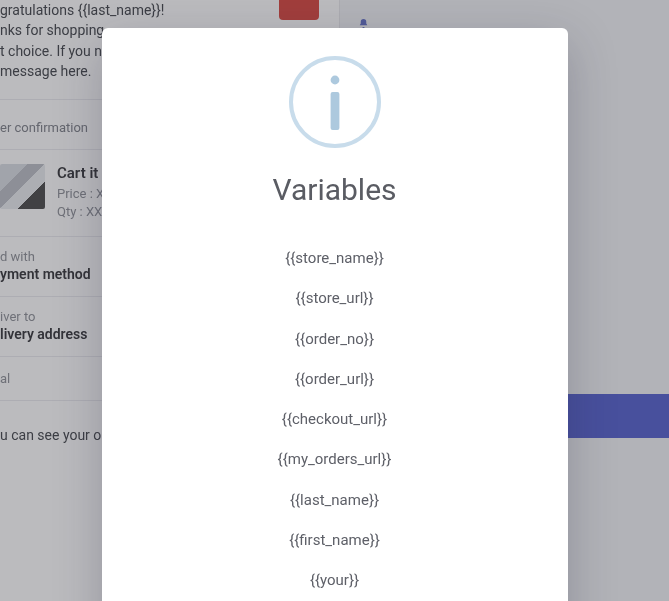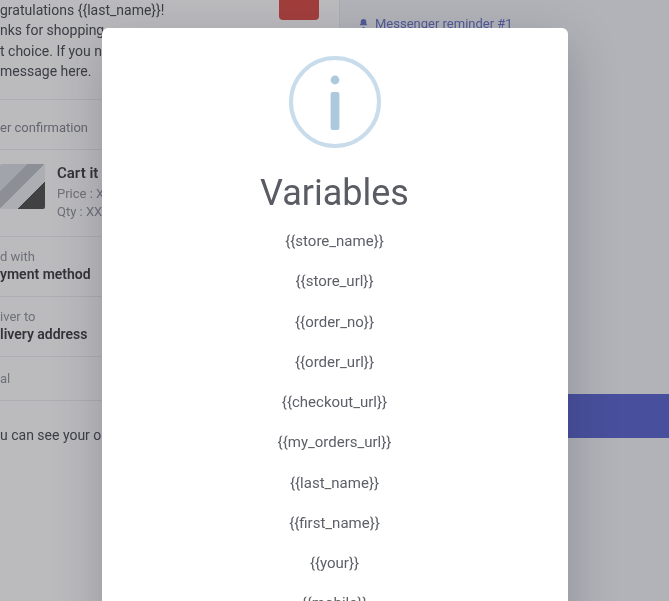--- a/index.html
+++ b/index.html
@@ -163,24 +163,24 @@
       align-items: center;
       justify-content: center;
       margin: 0 auto 24px;
       color: #adc9de;
     }
     .info-circle svg {
       width: 28px;
       height: 56px;
     }
     .modal-title {
-      font-size: 36px;
+      font-size: 30px;
       font-weight: 400;
       color: #5a5c63;
-      margin-bottom: 16px;
+      margin-bottom: 40px;
     }
     .var-list {
       display: flex;
       flex-direction: column;
       gap: 17px;
       margin-bottom: 30px;
     }
     .var-item {
       font-size: 15px;
       color: #5e6068;
@@ -230,21 +230,20 @@
     <div class="subtotal-row">al</div>
     <div class="order-note">u can see your o</div>
     <div class="footer-letter">M</div>
   </div>
 
   <div class="right-panel">
     <a href="#" class="reminder-link">
       <svg class="bell-icon" viewBox="0 0 24 24">
           <path d="M12 2a6 6 0 0 0-6 6v4l-2 3v1h16v-1l-2-3V8a6 6 0 0 0-6-6zm0 20a2.5 2.5 0 0 0 2.5-2.5h-5A2.5 2.5 0 0 0 12 22z"></path>
         </svg>
-      <span>Messenger reminder #1</span>
     </a>
     <div class="purple-bar"></div>
   </div>
 </div>
 
 <div class="overlay">
   <div class="modal">
     <div class="info-circle">
       <svg viewBox="0 0 10 28" fill="currentColor">
         <circle cx="5" cy="3" r="2.2"></circle>

